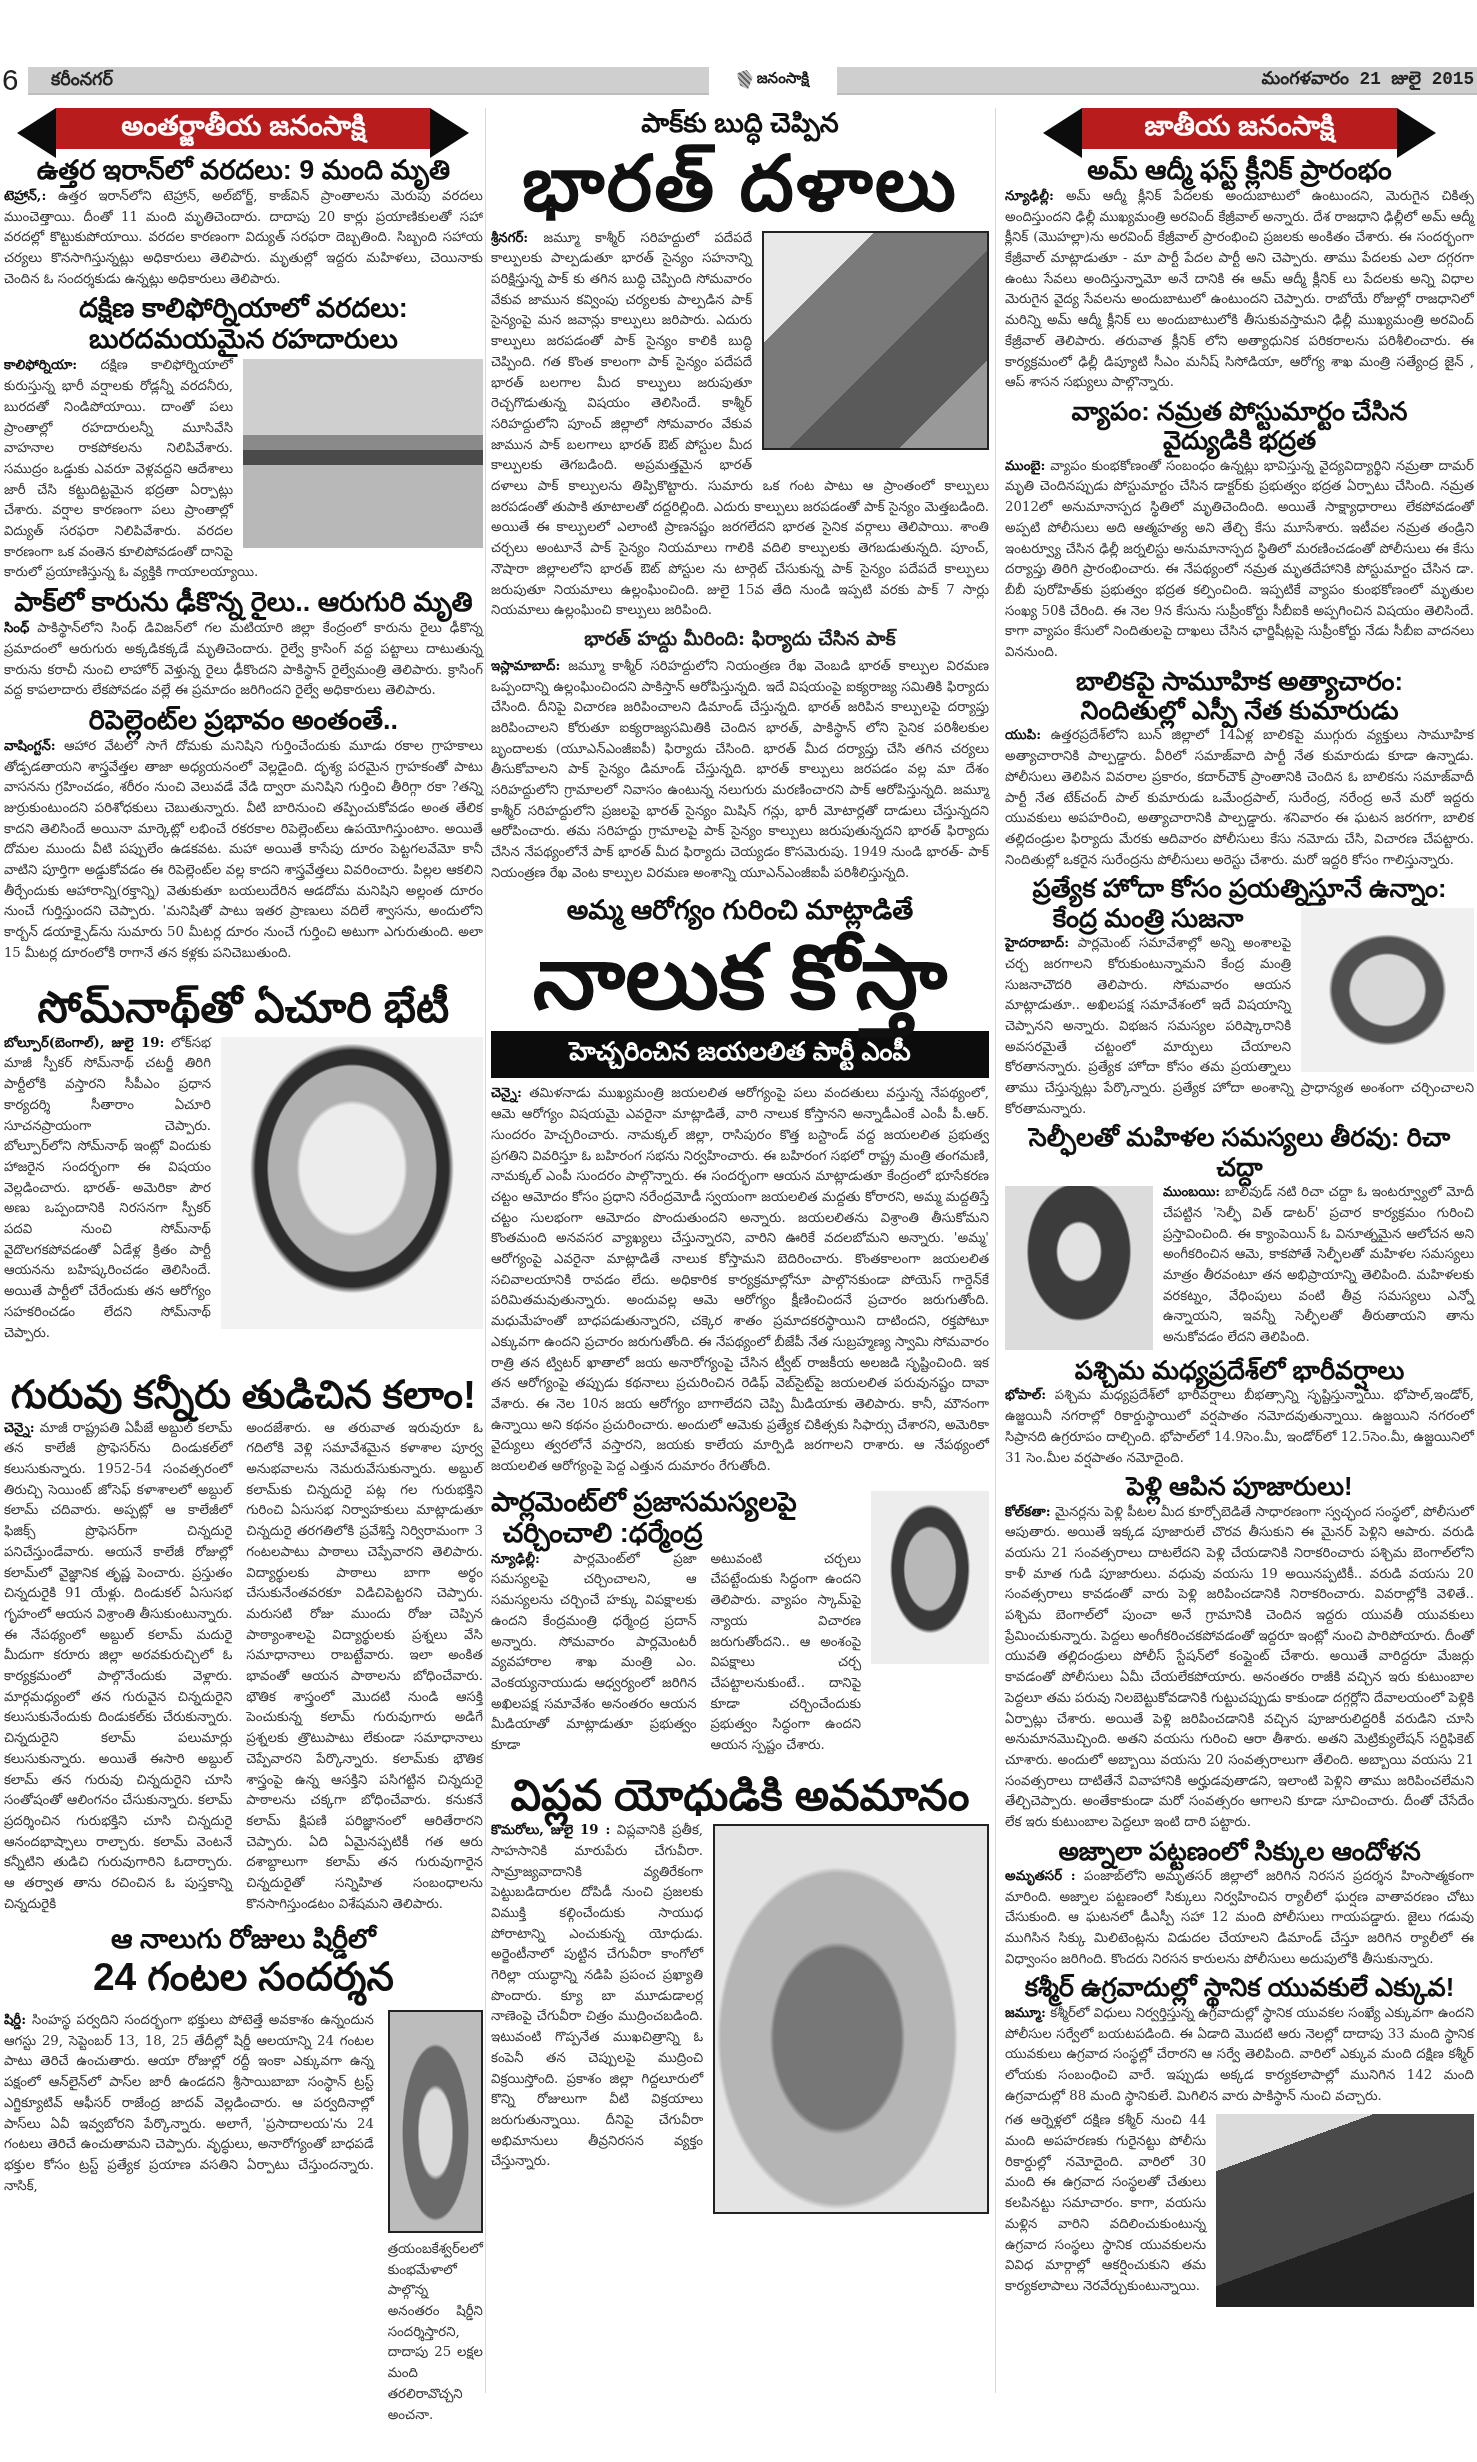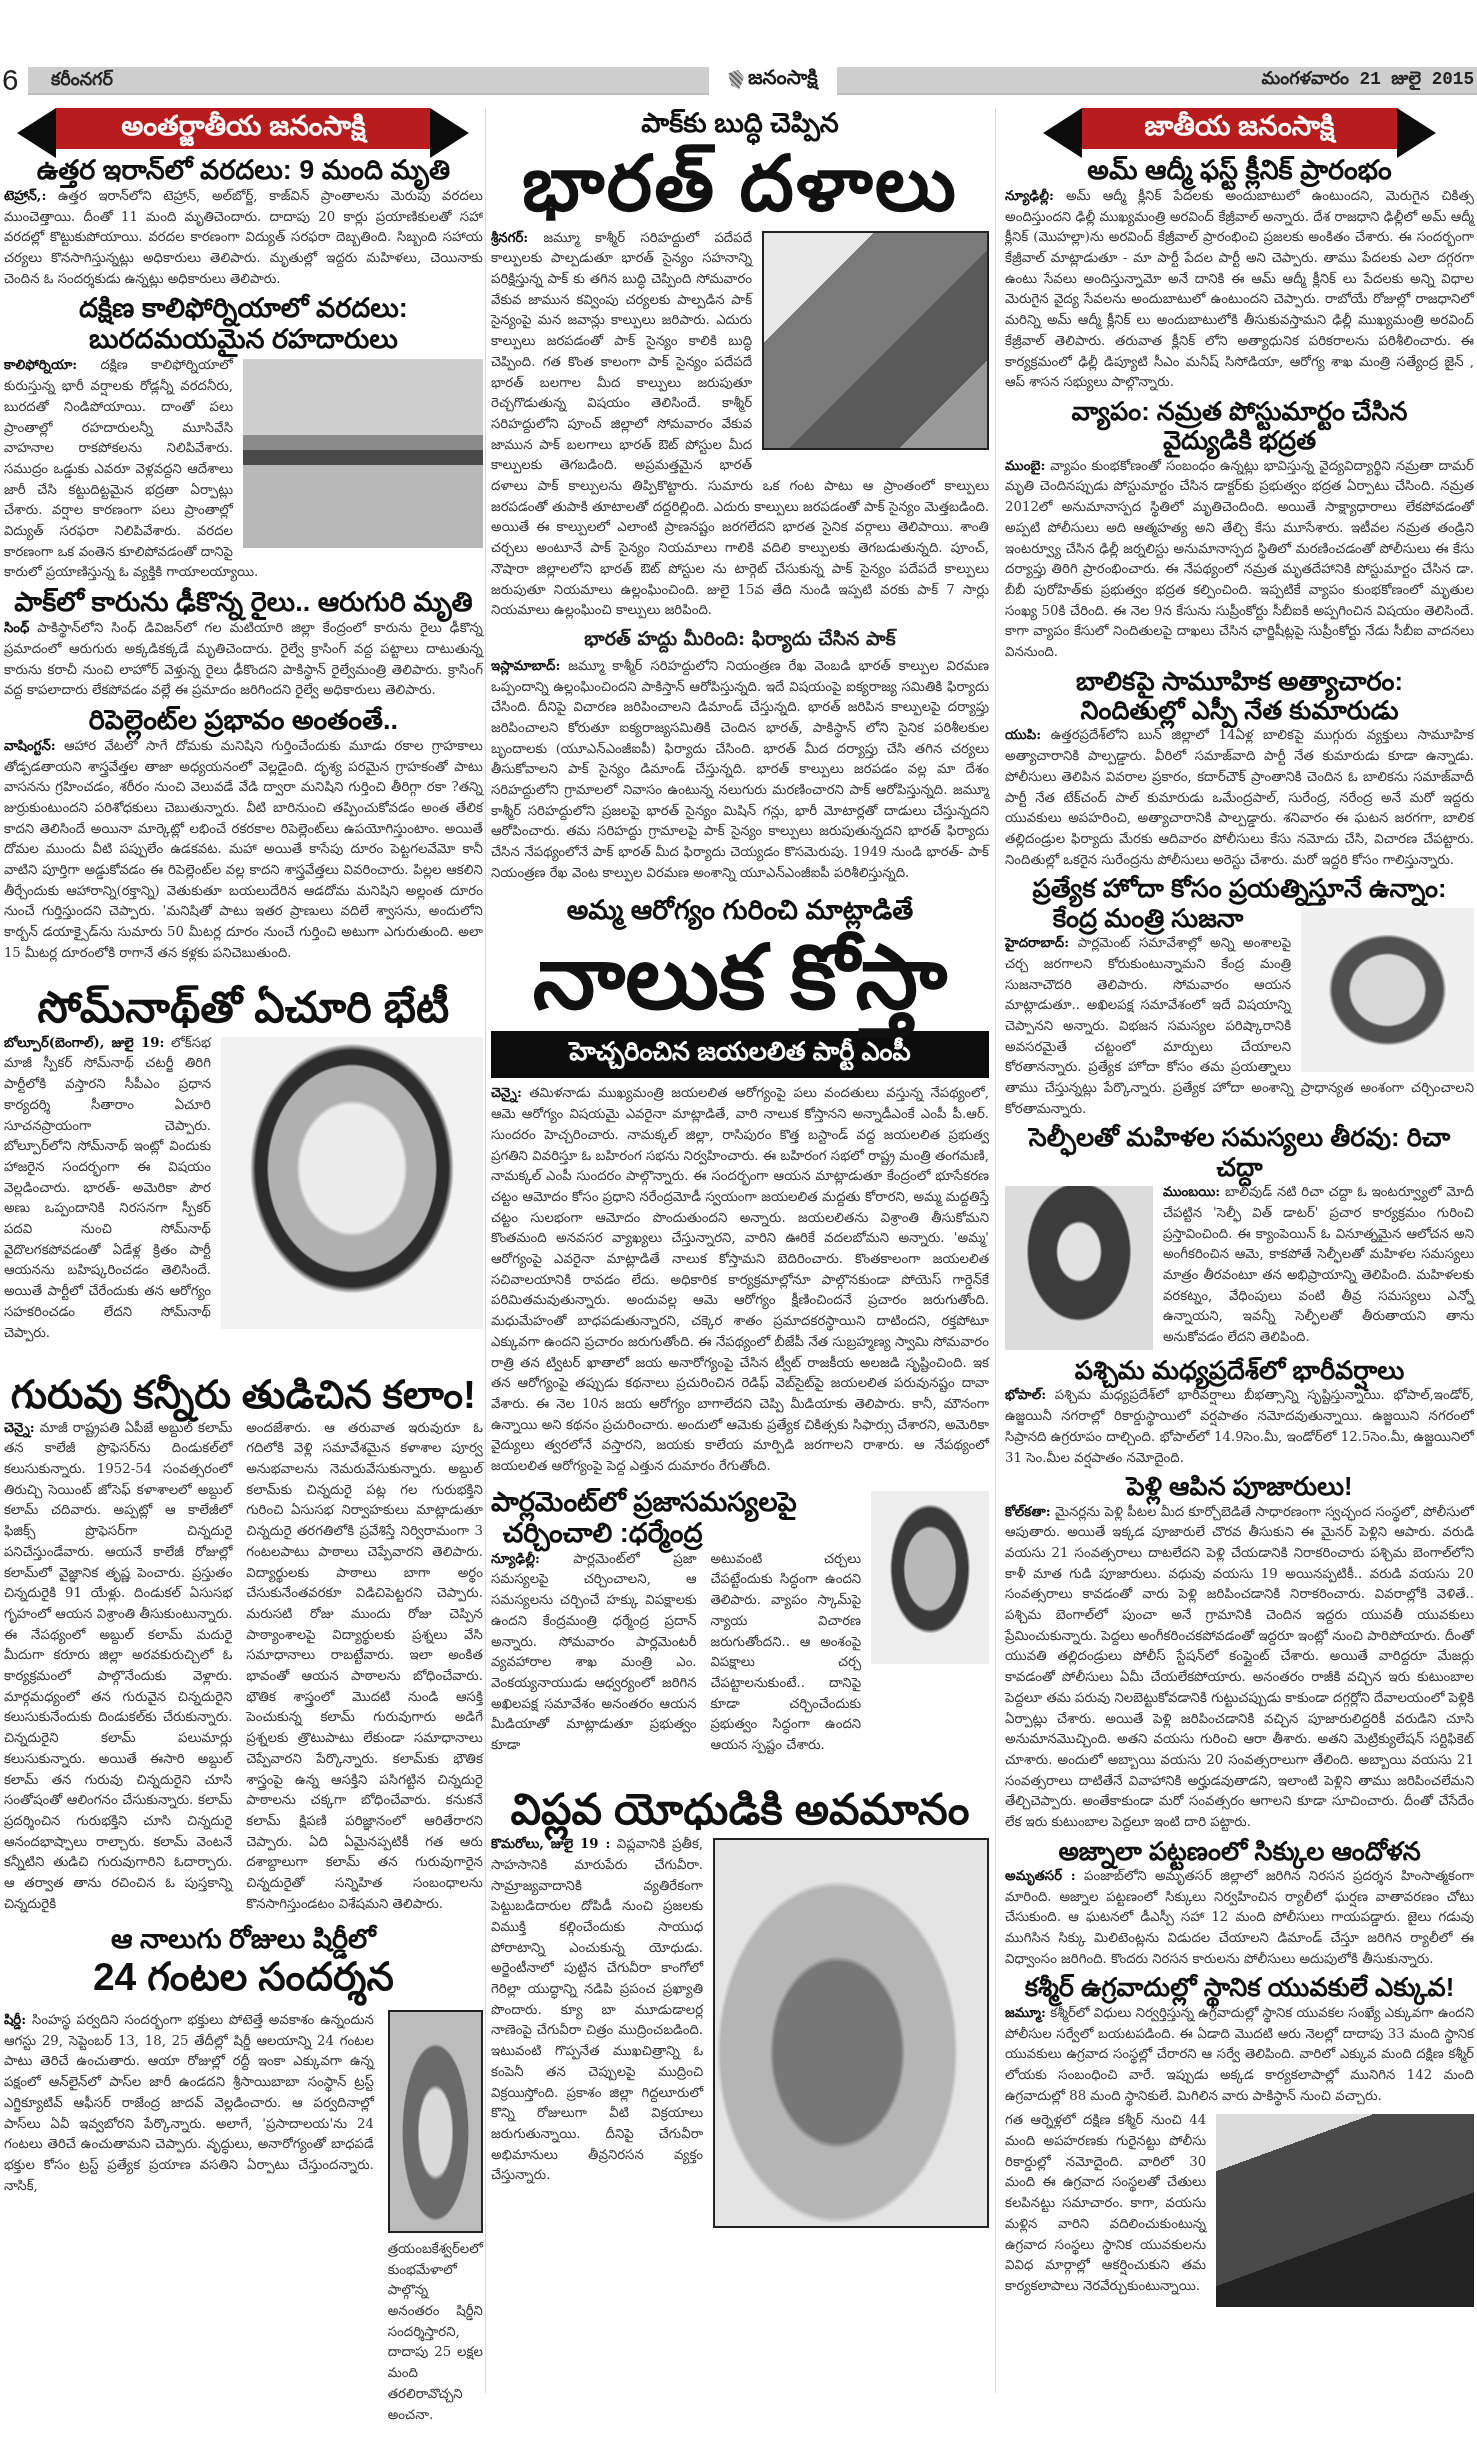--- a/index.html
+++ b/index.html
@@ -4,21 +4,21 @@
 <style>
   * { box-sizing: border-box; margin: 0; padding: 0; }
   html, body { width: 1478px; height: 2463px; background: #ffffff; overflow: hidden; }
   body { font-family: "DejaVu Serif", serif; color: #1a1a1a; position: relative; }
 
   
   .masthead { position: absolute; left: 0; top: 65px; width: 1478px; height: 31.5px; }
   .masthead .pgno { position: absolute; left: 2px; top: -2px; font-family: "Liberation Sans", sans-serif; font-size: 29.6px; color: #222; }
   .masthead .bar { position: absolute; left: 27.6px; top: 2px; right: 0; height: 27.6px; background: #cfcfcf; border-bottom: 2px solid #bdbdbd; }
   .masthead .section { position: absolute; left: 51px; top: 3.9px; font-family: "Liberation Sans", sans-serif; font-size: 17.7px; color: #222; font-weight: bold; }
-  .masthead .logo { position: absolute; left: 709px; top: -2px; width: 128px; height: 33px; background: #fff; display: flex; align-items: center; justify-content: center; gap: 3.9px; font-family: Liberation Sans, sans-serif; font-weight: bold; font-size: 20px; }
+  .masthead .logo { position: absolute; left: 709px; top: -2px; width: 128px; height: 33px; background: #fff; display: flex; align-items: center; justify-content: center; gap: 3.9px; font-family: Liberation Mono, monospace; font-weight: bold; font-size: 15px; }
   .masthead .logo .mark { width: 15.8px; height: 19.7px; background: repeating-linear-gradient(45deg,#666 0 2px,#bbb 2px 3.9px); clip-path: polygon(0 20%,60% 0,100% 40%,70% 100%,20% 80%); }
   .masthead .date { position: absolute; right: 3.9px; top: 3.9px; font-family: Liberation Mono, monospace; font-size: 17.7px; font-weight: bold; color: #222; }
 
   .col { position: absolute; top: 108px; }
   .col-left { left: 3.9px; width: 479px; }
   .col-mid { left: 491px; width: 498px; }
   .col-right { left: 1005px; width: 469px; }
   .vrule { position: absolute; top: 108px; width: 1px; background: #d8d8d8; height: 2285px; }
 
   .banner { position: relative; margin: 0 auto 5.9px; height: 41px; background: #b91c1c; color: #fff; display: flex; align-items: center; justify-content: center; font-family: "Liberation Sans", sans-serif; font-size: 27.6px; font-weight: bold; }
@@ -150,21 +150,21 @@
     <div class="photo noborder ph-dharm float-right" style="width:118px;height:173px"></div>
     <h2 class="hl hl-l" style="text-align:left">పార్లమెంట్‌లో ప్రజాసమస్యలపై</h2>
     <h2 class="hl hl-l" style="text-align:left;padding-left:11.8px">చర్చించాలి :ధర్మేంద్ర</h2>
     <div class="two-col">
       <p class="body"><b>న్యూఢిల్లీ:</b> <span>పార్లమెంట్‌లో ప్రజా సమస్యలపై చర్చించాలని, ఆ సమస్యలను చర్చించే హక్కు విపక్షాలకు ఉందని కేంద్రమంత్రి ధర్మేంద్ర ప్రదాన్‌ అన్నారు. సోమవారం పార్లమెంటరీ వ్యవహారాల శాఖ మంత్రి ఎం. వెంకయ్యనాయుడు ఆధ్వర్యంలో జరిగిన అఖిలపక్ష సమావేశం అనంతరం ఆయన మీడియాతో మాట్లాడుతూ ప్రభుత్వం కూడా</span></p>
       <p class="body">అటువంటి చర్చలు చేపట్టేందుకు సిద్ధంగా ఉందని తెలిపారు. వ్యాపం స్కామ్‌పై న్యాయ విచారణ జరుగుతోందని.. ఆ అంశంపై విపక్షాలు చర్చ చేపట్టాలనుకుంటే.. దానిపై కూడా చర్చించేందుకు ప్రభుత్వం సిద్ధంగా ఉందని ఆయన స్పష్టం చేశారు.</p>
     </div>
     <div class="clear"></div>
   </article>
 
-  <article style="margin-top:25px">
+  <article style="margin-top:11px">
     <h2 class="hl hl-xl" style="font-size:43px">విప్లవ యోధుడికి అవమానం</h2>
     <div class="photo ph-sandal float-right" style="width:276px;height:390px"></div>
     <p class="body"><b>కొమరోలు, జులై 19 :</b> <span>విప్లవానికి ప్రతీక, సాహసానికి మారుపేరు చేగువీరా. సామ్రాజ్యవాదానికి వ్యతిరేకంగా పెట్టుబడిదారుల దోపిడీ నుంచి ప్రజలకు విముక్తి కల్గించేందుకు సాయుధ పోరాటాన్ని ఎంచుకున్న యోధుడు. అర్జెంటీనాలో పుట్టిన చేగువీరా కాంగోలో గెరిల్లా యుద్ధాన్ని నడిపి ప్రపంచ ప్రఖ్యాతి పొందారు. క్యూ బా మూడుడాలర్ల నాణెంపై చేగువీరా చిత్రం ముద్రించబడింది. ఇటువంటి గొప్పనేత ముఖచిత్రాన్ని ఓ కంపెనీ తన చెప్పులపై ముద్రించి విక్రయిస్తోంది. ప్రకాశం జిల్లా గిద్దలూరులో కొన్ని రోజులుగా వీటి విక్రయాలు జరుగుతున్నాయి. దీనిపై చేగువీరా అభిమానులు తీవ్రనిరసన వ్యక్తం చేస్తున్నారు.</span></p>
     <div class="clear"></div>
   </article>
 </div>
 
 <div class="col col-right">
   <div class="banner" style="width:315px">జాతీయ జనంసాక్షి</div>
 

